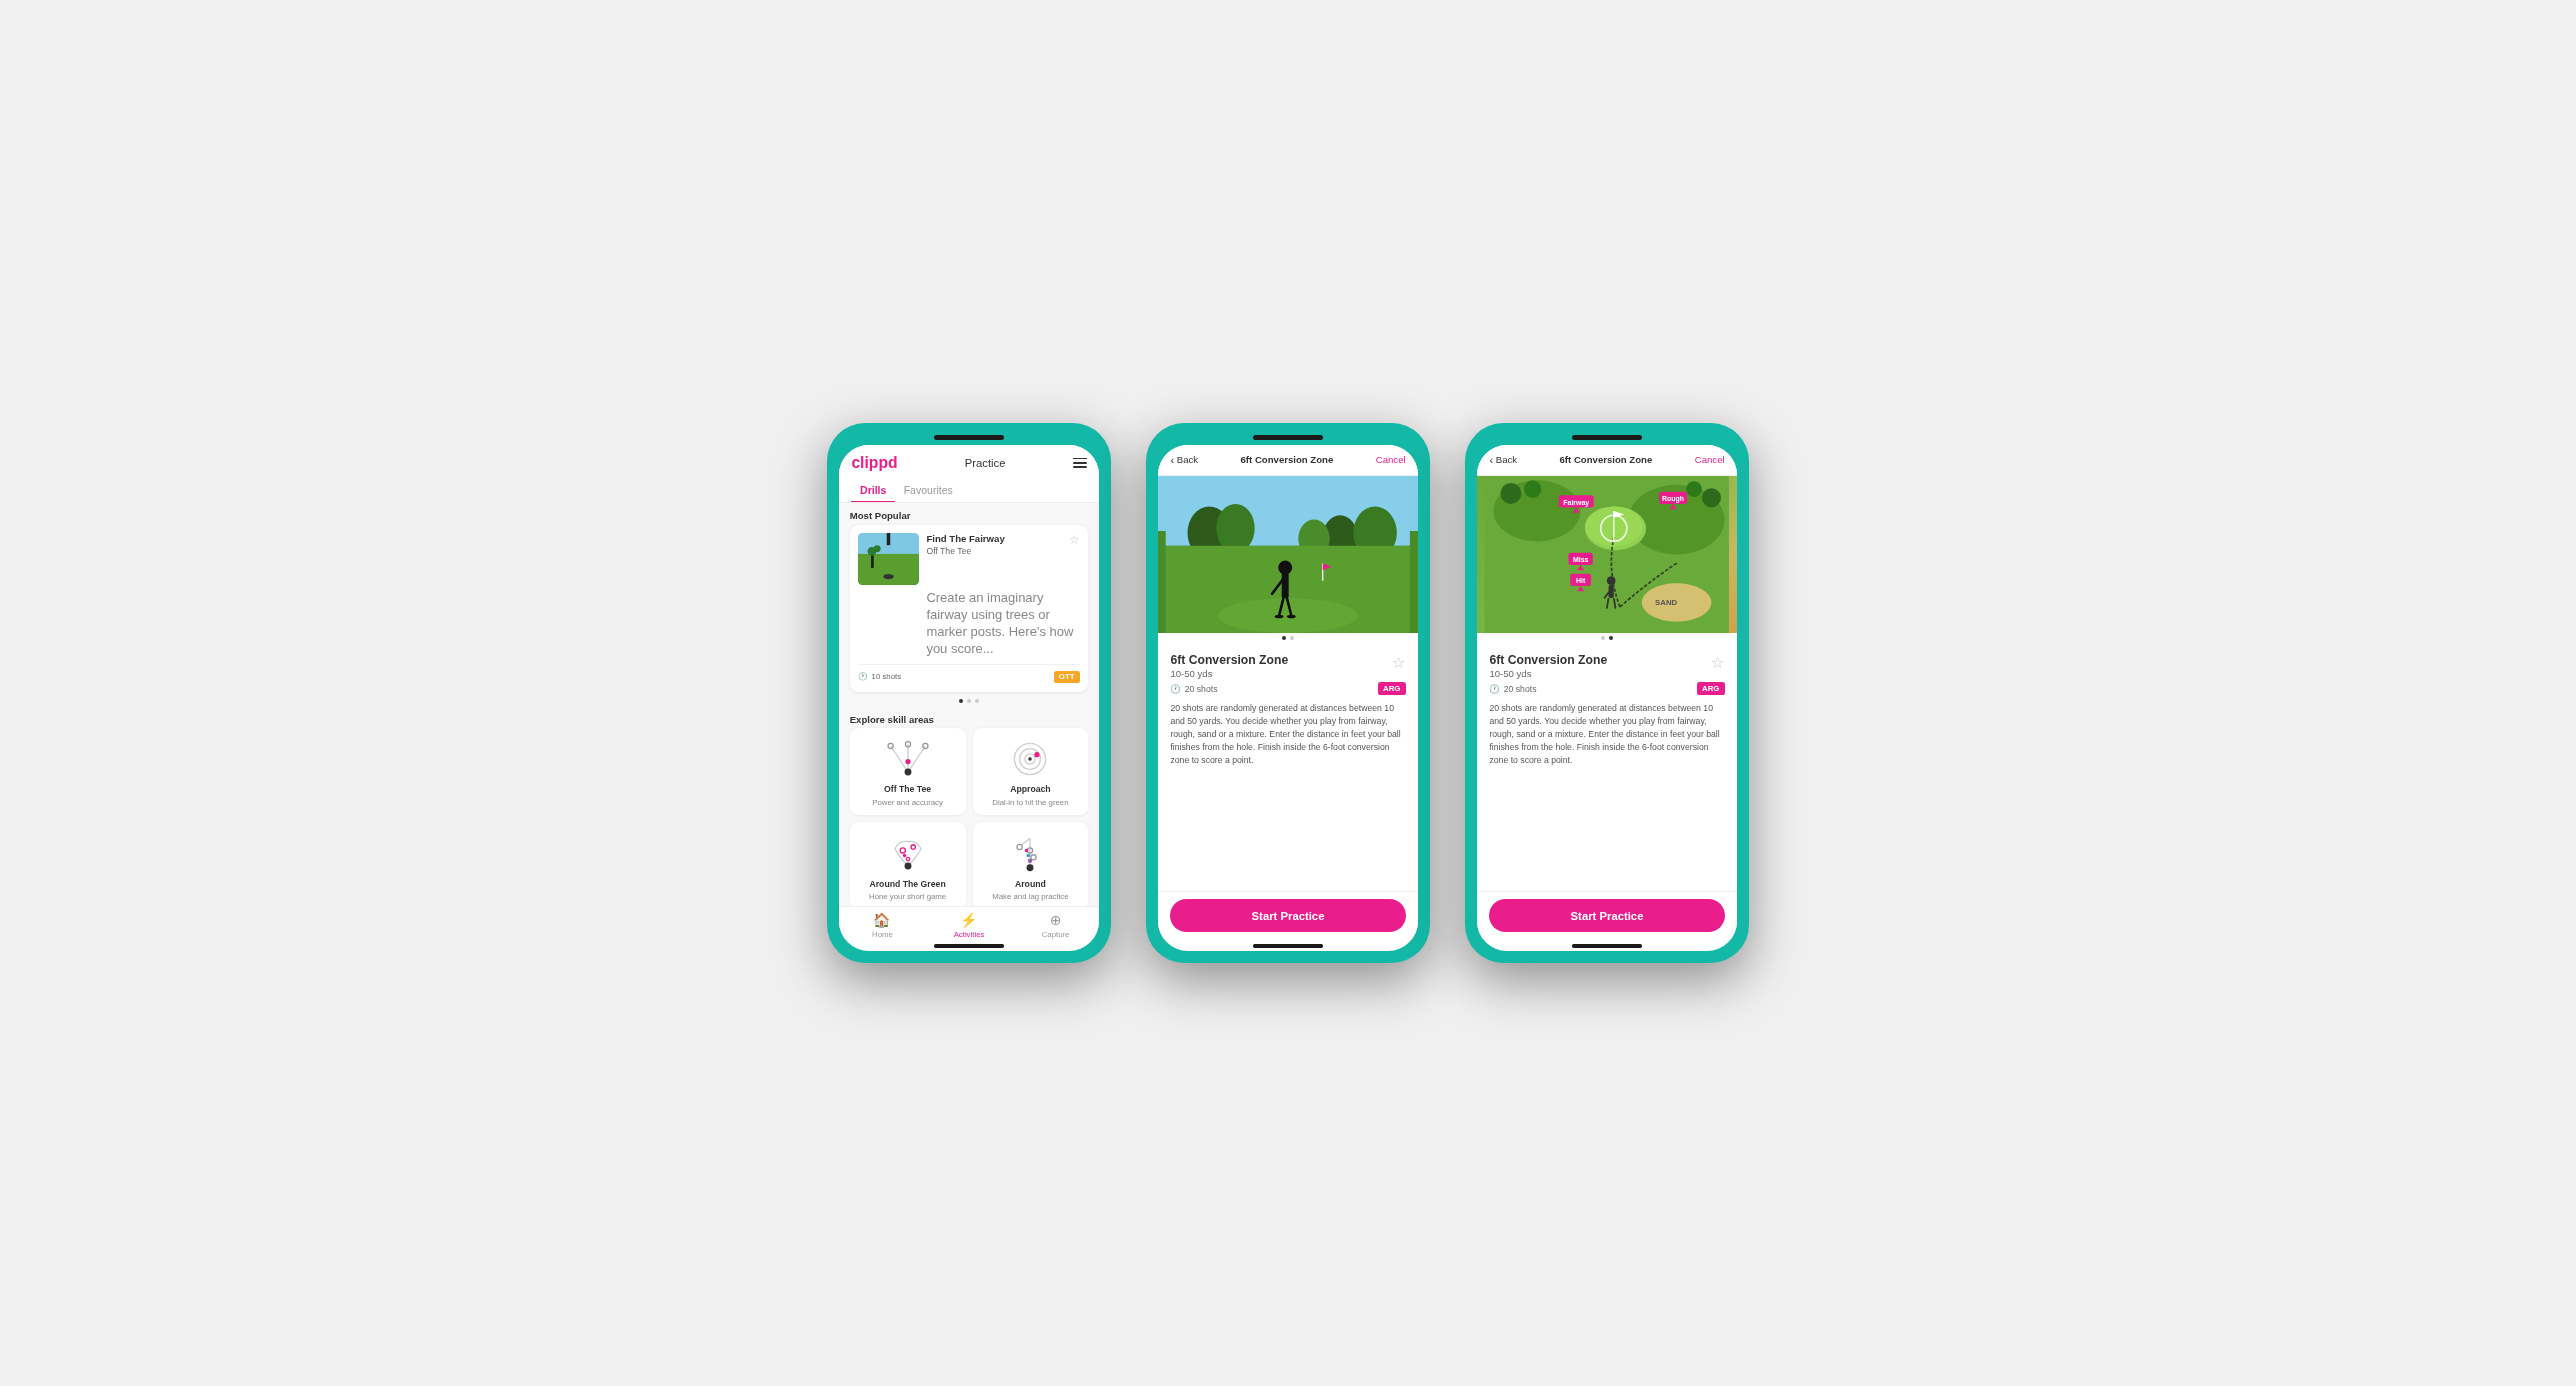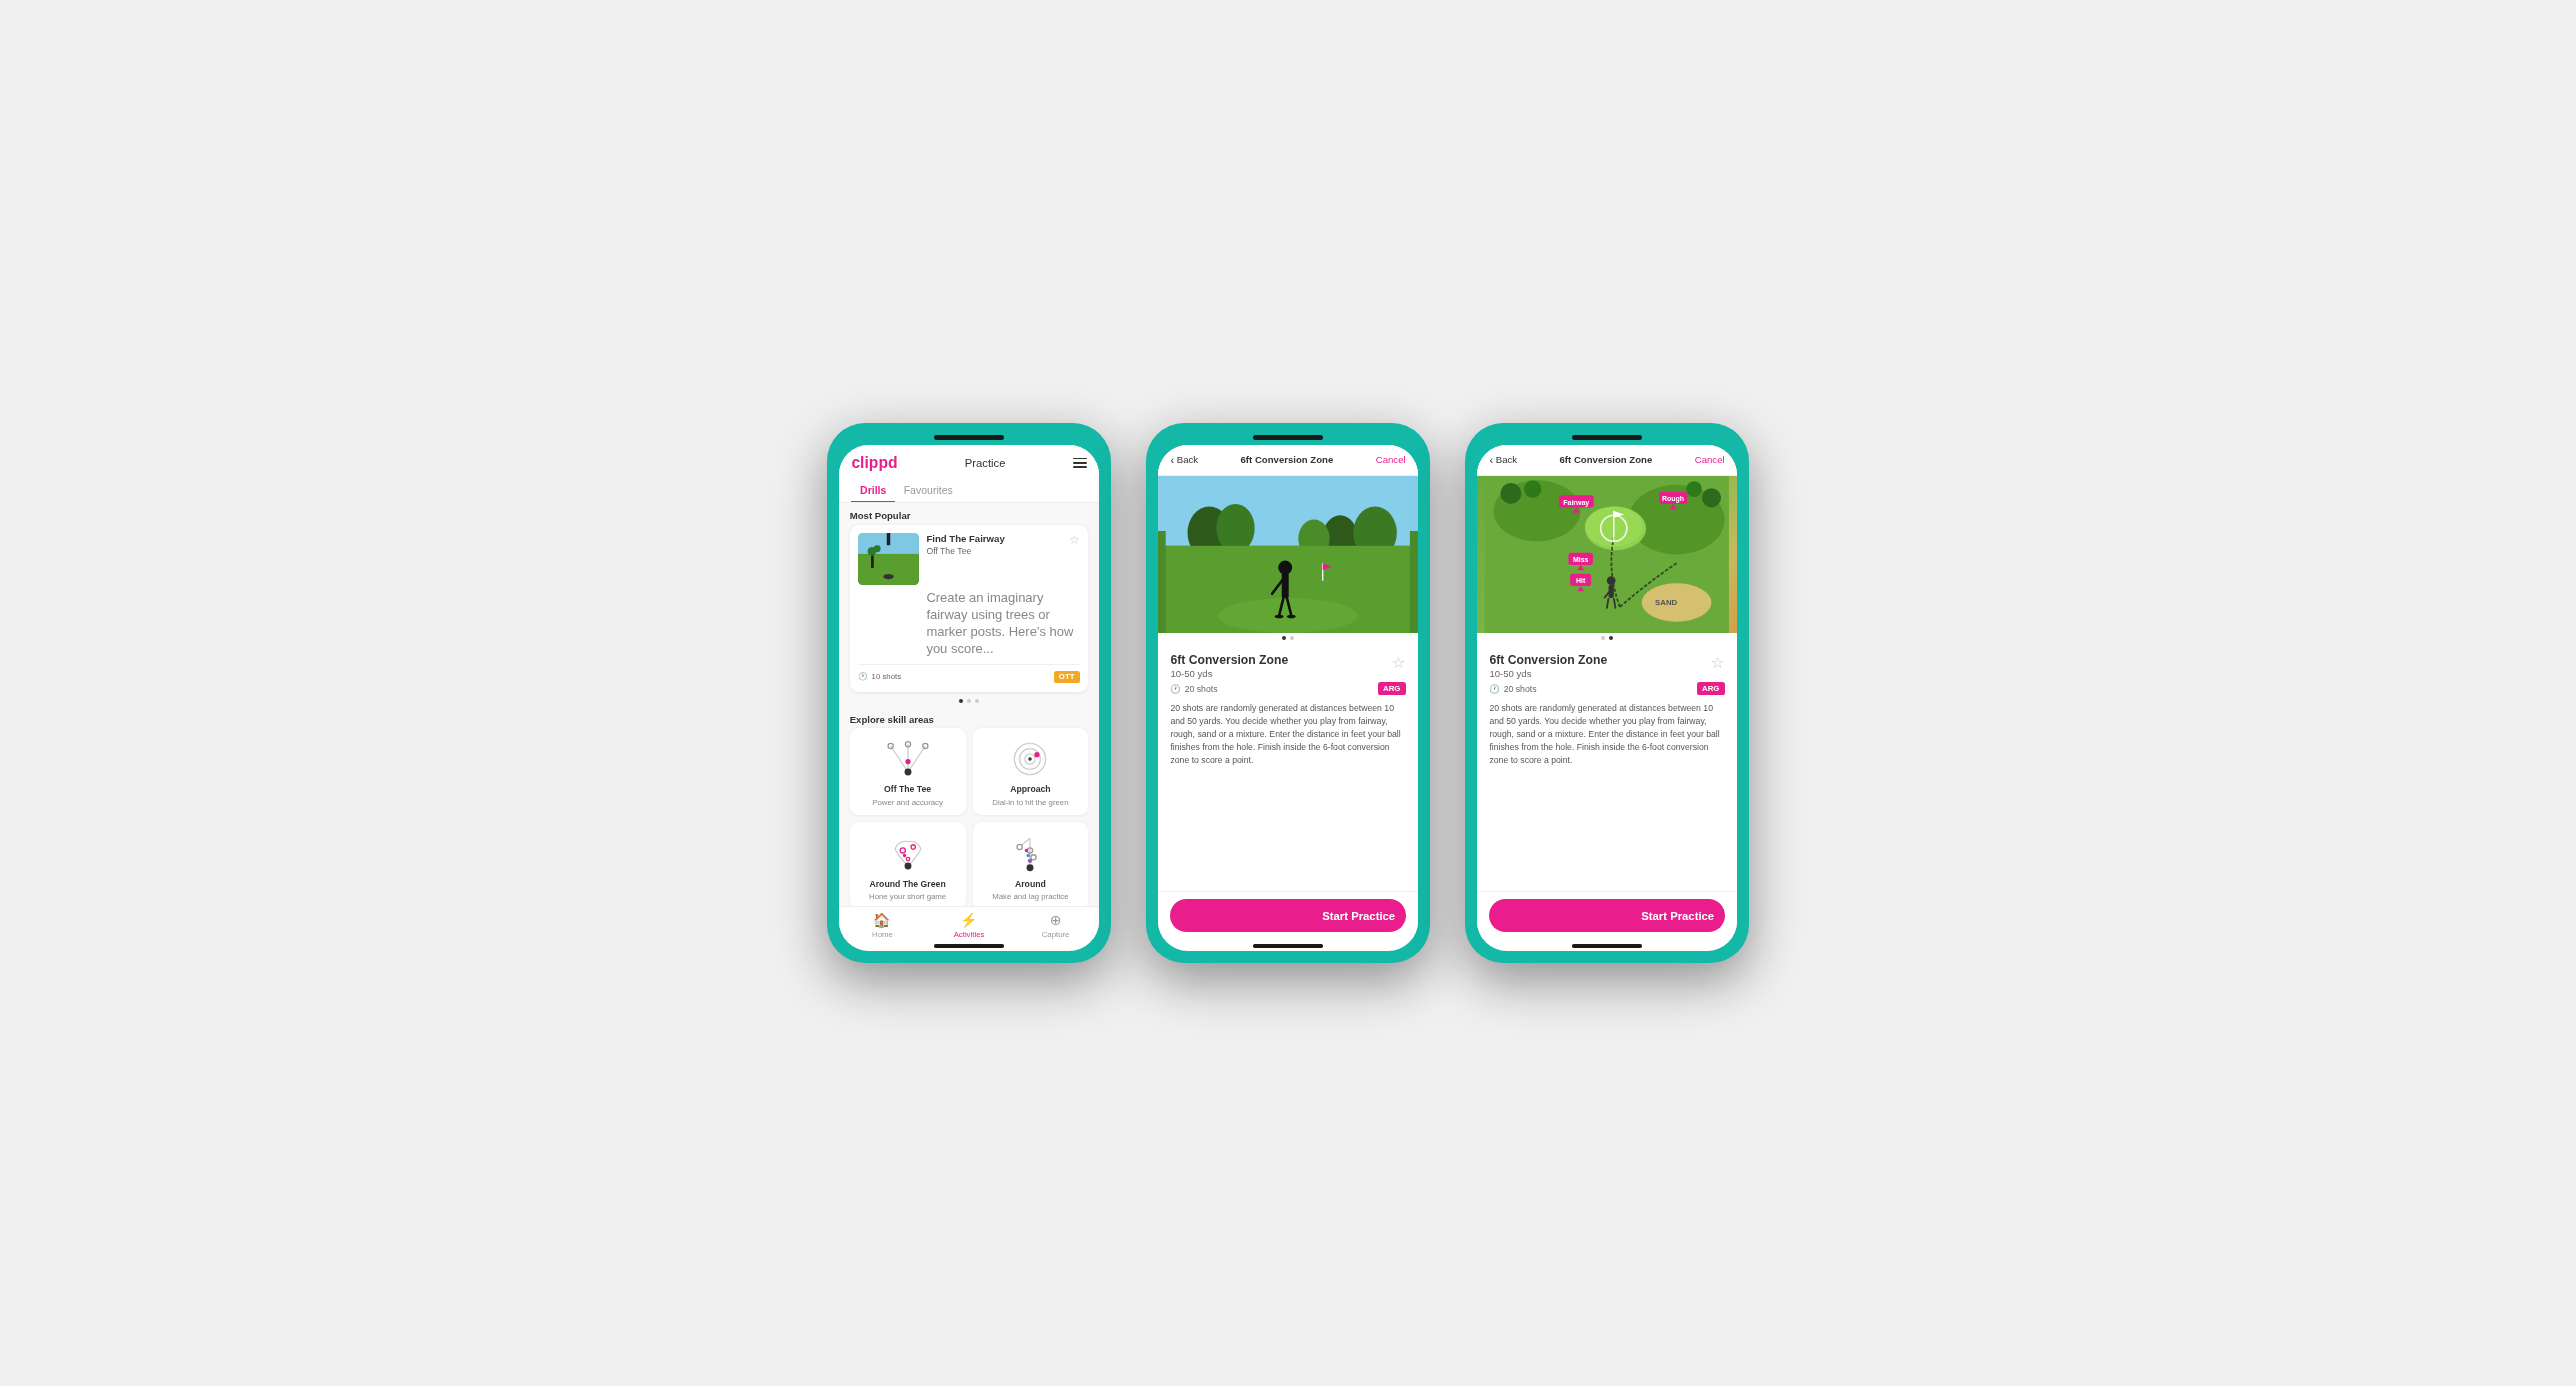--- a/index.html
+++ b/index.html
@@ -369,21 +369,21 @@
     .start-btn {
       width: 100%;
       background: #e91e8c;
       color: #fff;
       border: none;
       border-radius: 22px;
       padding: 10.5px;
       font-size: 11.3px;
       font-weight: 600;
       cursor: pointer;
-      text-align: right;
+      text-align: center;
     }
 
     .img-dot-row {
       display: flex;
       justify-content: center;
       gap: 3.5px;
       padding: 3.5px 0;
       background: #fff;
     }
   </style>

